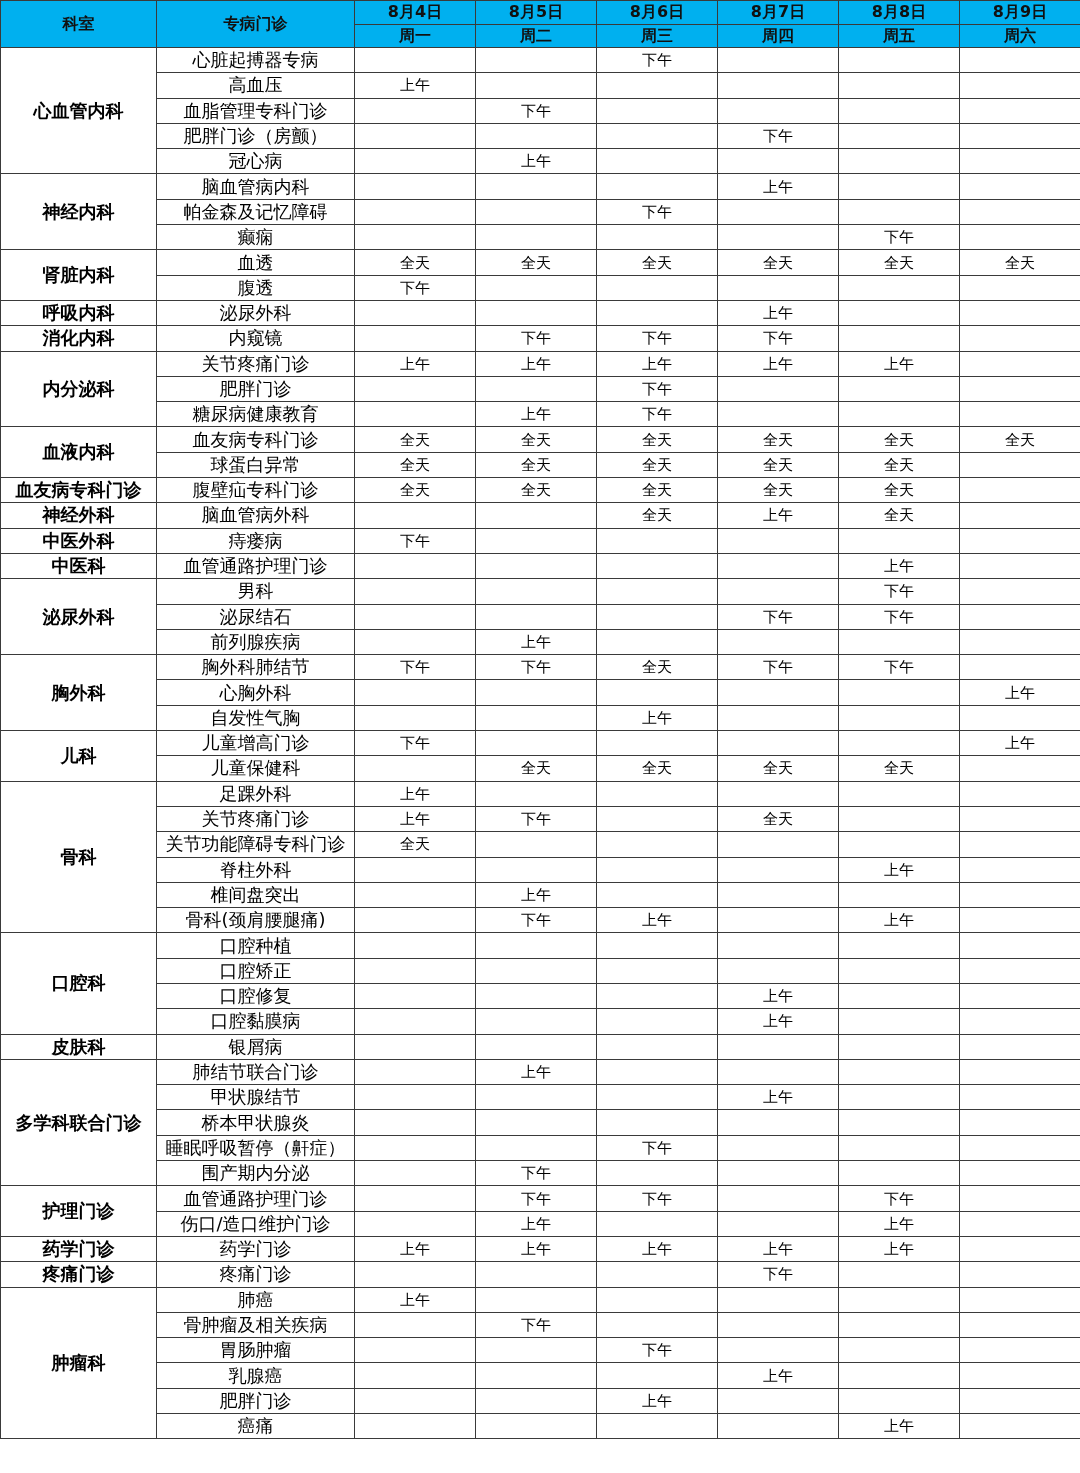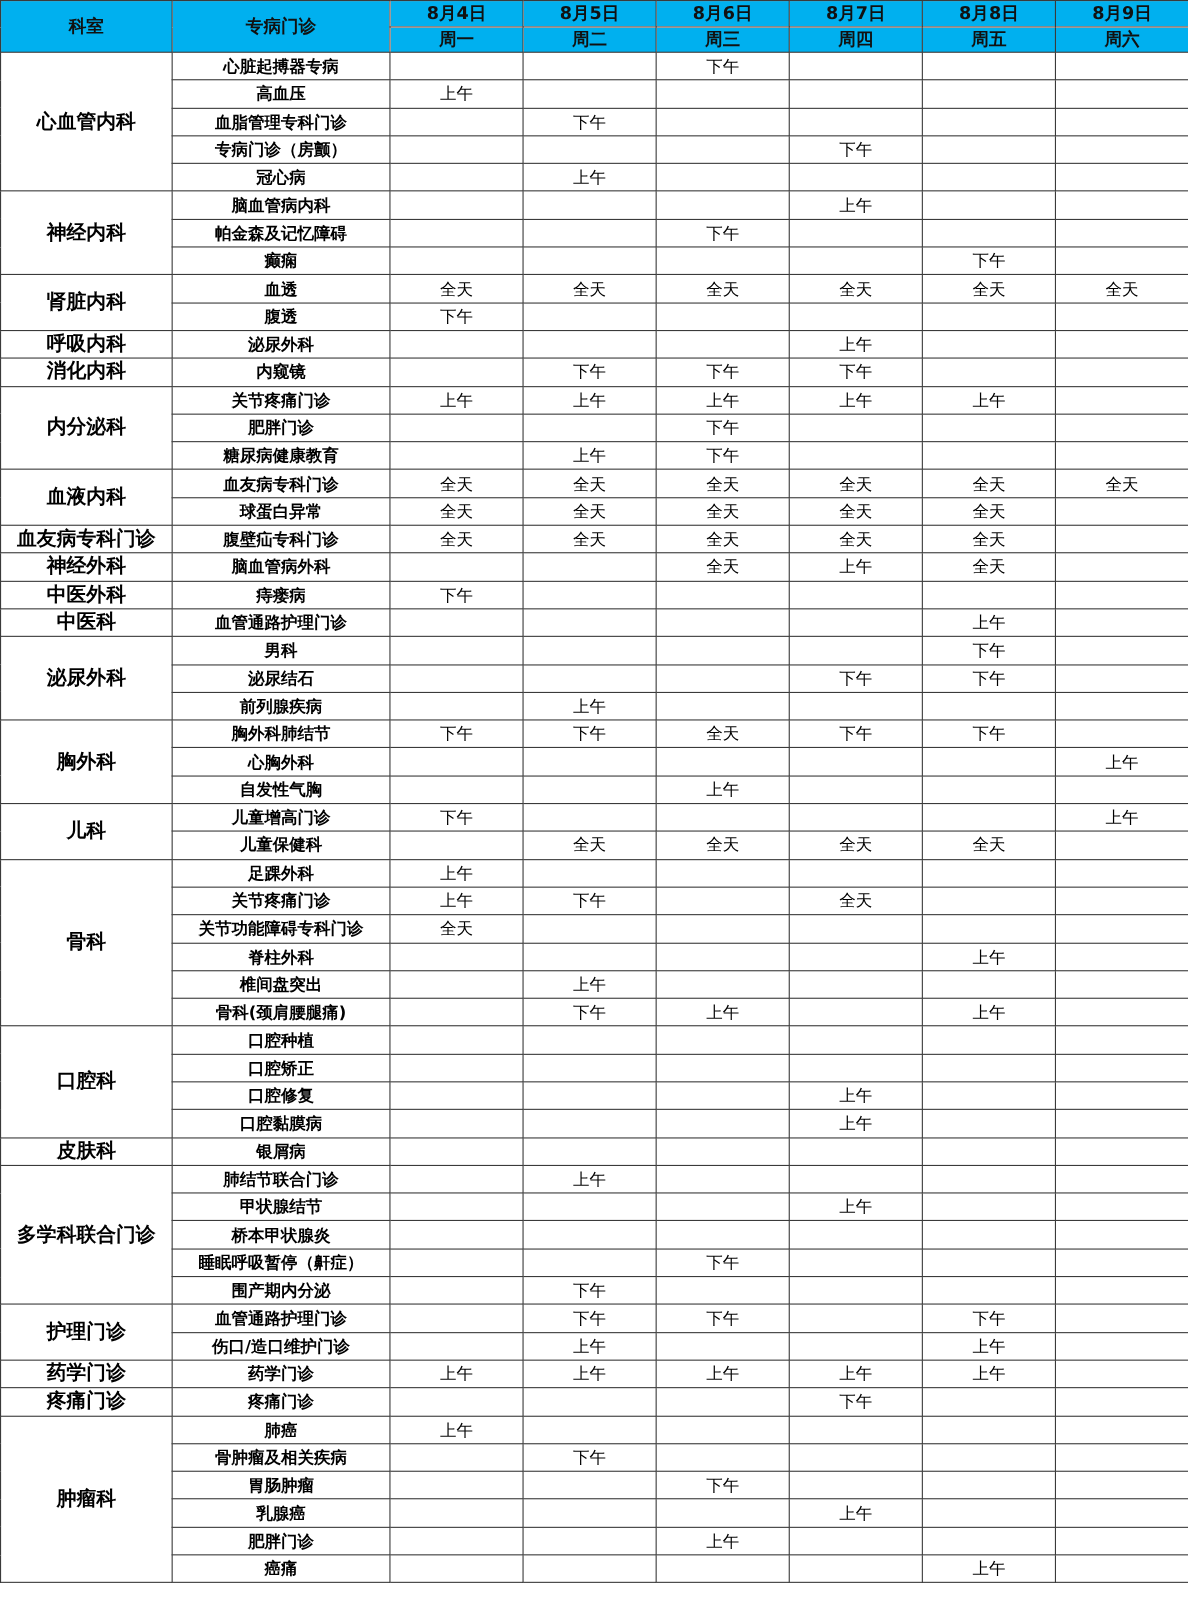--- a/index.html
+++ b/index.html
@@ -25,21 +25,21 @@
   }
   table.schedule thead th {
     background: #00b0ef;
     font-weight: bold;
     color: #111111;
   }
   table.schedule thead tr.h1 th { height: 23px; font-size: 16px; }
   table.schedule thead tr.h2 th { height: 22px; font-size: 16px; }
   table.schedule tbody td { height: 24.3px; line-height: 22px; }
   td.dept { font-weight: bold; font-size: 18px; }
-  td.clinic { font-weight: bold; font-size: 15px; }
+  td.clinic { font-weight: normal; font-size: 18px; }
   td.slot { font-weight: normal; font-size: 15px; }
 </style>
 </head>
 <body>
 
 <table class="schedule">
   <colgroup>
     <col class="c-dept">
       <col class="c-clinic">
     <col class="c-day">
@@ -92,21 +92,21 @@
       <tr>
         <td class="clinic">血脂管理专科门诊</td>
         <td class="slot"></td>
         <td class="slot">下午</td>
         <td class="slot"></td>
         <td class="slot"></td>
         <td class="slot"></td>
         <td class="slot"></td>
       </tr>
       <tr>
-        <td class="clinic">专病门诊（房颤）</td>
+        <td class="clinic">肥胖门诊（房颤）</td>
         <td class="slot"></td>
         <td class="slot"></td>
         <td class="slot"></td>
         <td class="slot">下午</td>
         <td class="slot"></td>
         <td class="slot"></td>
       </tr>
       <tr>
         <td class="clinic">冠心病</td>
         <td class="slot"></td>

